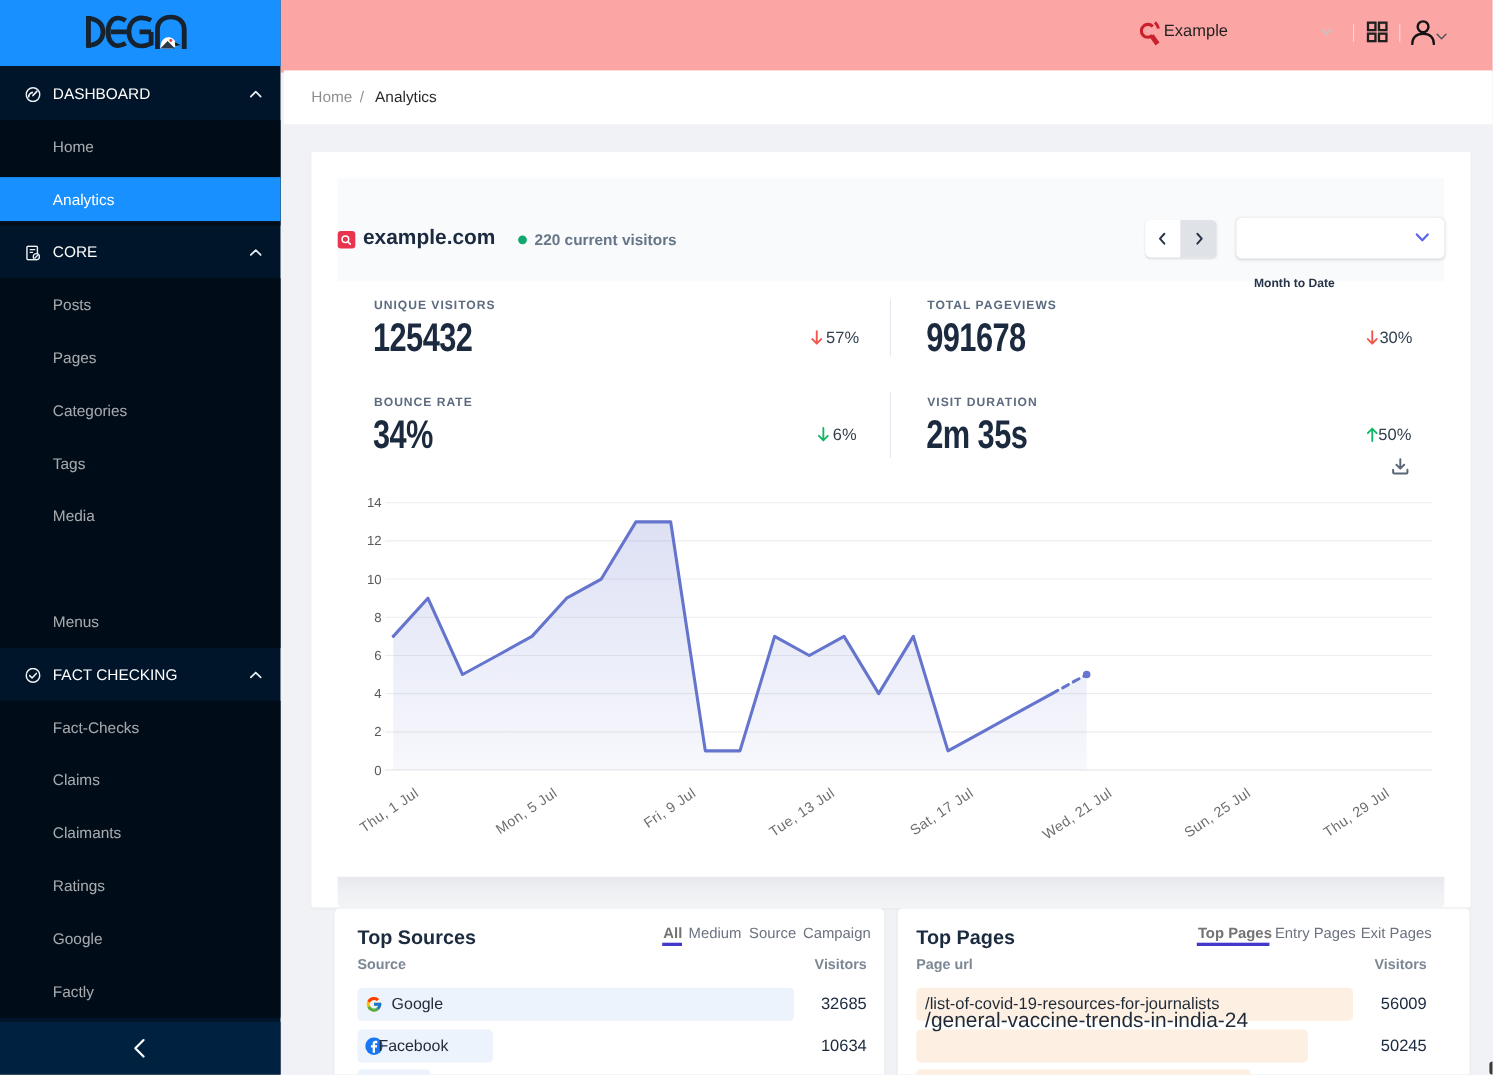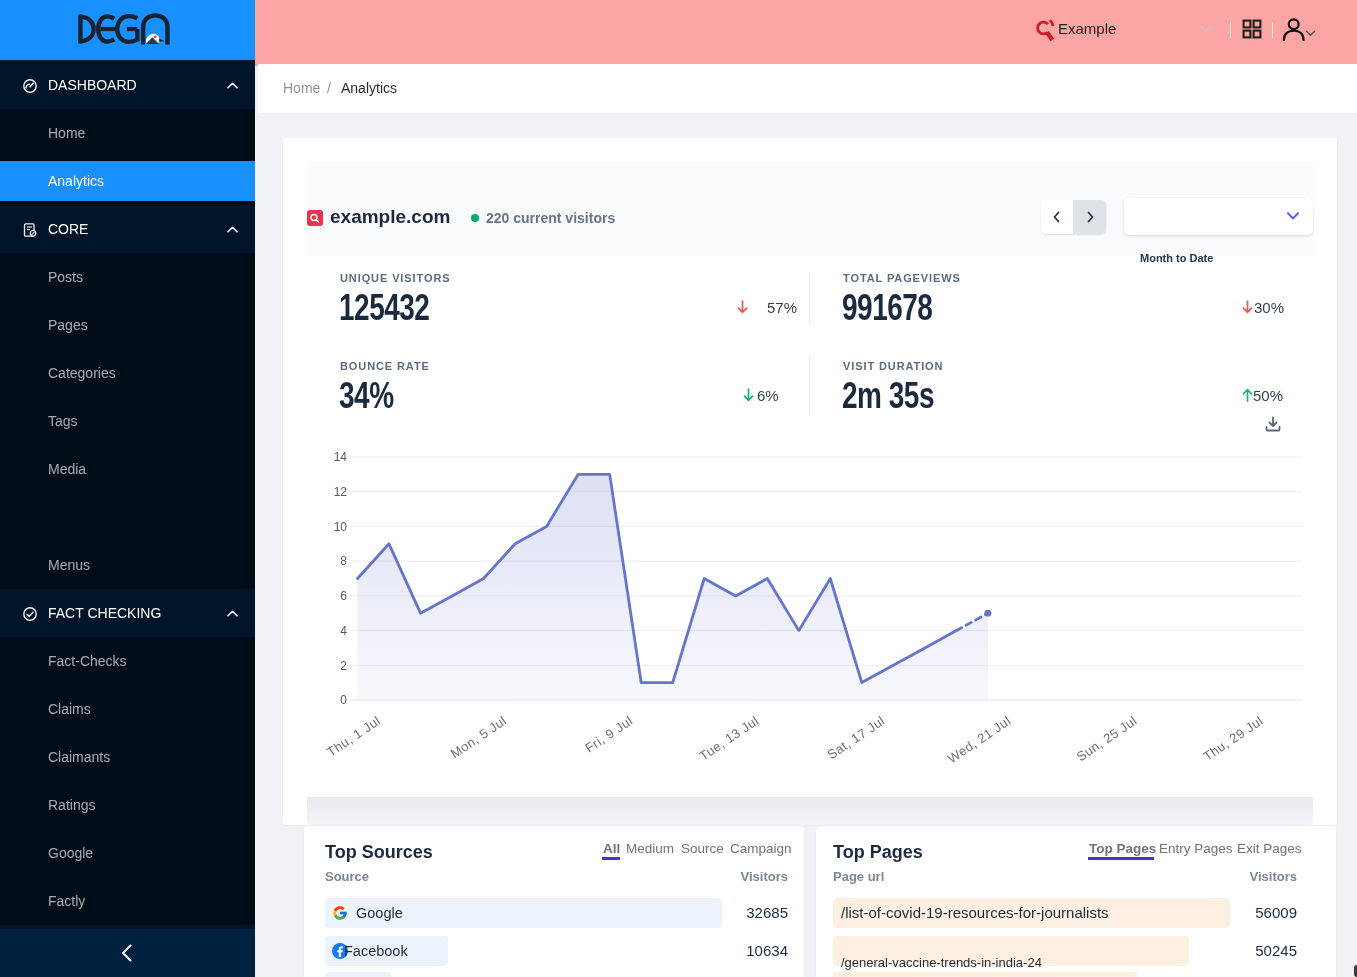--- a/index.html
+++ b/index.html
@@ -197,21 +197,21 @@
 <div class="sval" style="left:339px; top:375px;">34%</div>
 <div class="slabel" style="left:843px; top:360px;">VISIT DURATION</div>
 <div class="sval" style="left:842px; top:375px;">2m 35s</div>
 
 <div class="abs" style="left:809px; top:272px; width:1px; height:52px; background:#e2e8f0;"></div>
 <div class="abs" style="left:809px; top:356px; width:1px; height:60px; background:#e2e8f0;"></div>
 
 <svg class="abs" style="left:737px; top:300px;" width="11" height="14" viewBox="0 0 11 14">
     <path d="M5.5 1 L5.5 12 M1.5 8.2 L5.5 12.4 L9.5 8.2" fill="none" stroke="#f0564a" stroke-width="1.7" stroke-linecap="round" stroke-linejoin="round"></path>
   </svg>
-<div class="pct" style="left:751px; top:299px;margin-left:16px;">57%</div>
+<div class="pct" style="left:751px; top:299px;">57%</div>
 <svg class="abs" style="left:1242px; top:300px;" width="11" height="14" viewBox="0 0 11 14">
     <path d="M5.5 1 L5.5 12 M1.5 8.2 L5.5 12.4 L9.5 8.2" fill="none" stroke="#f0564a" stroke-width="1.7" stroke-linecap="round" stroke-linejoin="round"></path>
   </svg>
 <div class="pct" style="left:1254px; top:299px;">30%</div>
 <svg class="abs" style="left:743px; top:388px;" width="11" height="14" viewBox="0 0 11 14">
     <path d="M5.5 1 L5.5 12 M1.5 8.2 L5.5 12.4 L9.5 8.2" fill="none" stroke="#12b76a" stroke-width="1.7" stroke-linecap="round" stroke-linejoin="round"></path>
   </svg>
 <div class="pct" style="left:757px; top:387px;">6%</div>
 <svg class="abs" style="left:1242px; top:388px;" width="11" height="14" viewBox="0 0 11 14">
     <path d="M5.5 13 L5.5 2 M1.5 5.8 L5.5 1.6 L9.5 5.8" fill="none" stroke="#12b76a" stroke-width="1.7" stroke-linecap="round" stroke-linejoin="round"></path>
@@ -301,16 +301,16 @@
 <div class="abs" style="left:1088px; top:857px; width:66px; height:2.5px; background:#4338ca;"></div>
 <div class="tab" style="left:1159px; top:841px;">Entry Pages</div>
 <div class="tab" style="left:1237px; top:841px;">Exit Pages</div>
 <div class="thead" style="left:833px; top:869px;">Page url</div>
 <div class="thead" style="left:1097px; top:869px; width:200px; text-align:right;">Visitors</div>
 <div class="bar" style="left:833px; top:898px; width:397px; background:#fdf0e2;"></div>
 <div class="bar" style="left:833px; top:936px; width:356px; background:#fdf0e2;"></div>
 <div class="bar" style="left:833px; top:972px; width:304px; background:#fdf0e2;"></div>
 <div class="rowtxt" style="left:841px; top:898px; font-size:15px;">/list-of-covid-19-resources-for-journalists</div>
 <div class="rowval" style="left:1097px; top:898px; width:200px;">56009</div>
-<div class="rowtxt" style="left:841px; top:948px; font-size:13px;">/general-vaccine-trends-in-india-24</div>
+<div class="rowtxt" style="left:841px; top:914px; font-size:19px;">/general-vaccine-trends-in-india-24</div>
 <div class="rowval" style="left:1097px; top:936px; width:200px;">50245</div>
 
 <div class="abs" style="left:1354px; top:965px; width:3px; height:12px; background:#3a3a3a; border-radius:6px 0 0 6px;"></div>
 
 </body></html>

